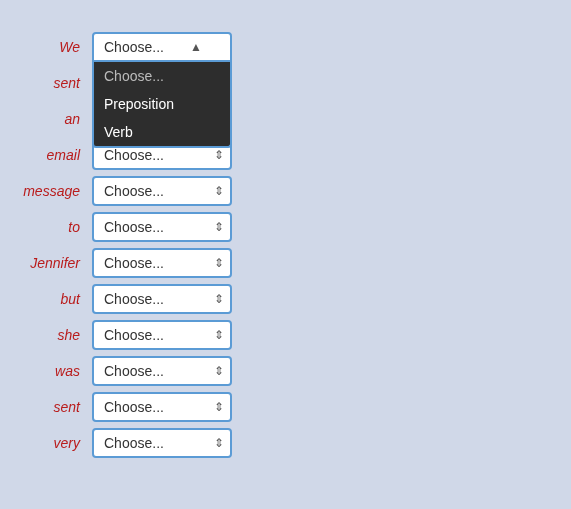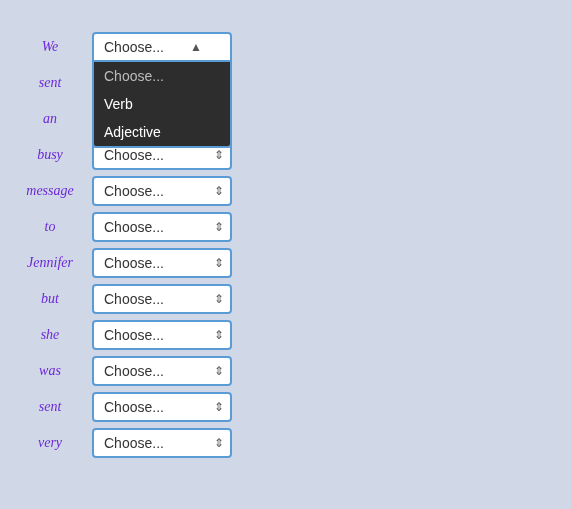--- a/index.html
+++ b/index.html
@@ -19,26 +19,25 @@
       max-width: 520px;
     }
     .word-row {
       display: flex;
       align-items: center;
       margin-bottom: 6px;
       position: relative;
     }
     .word-label {
       width: 72px;
-      text-align: center;
+      text-align: right;
       padding-right: 12px;
       font-size: 14px;
-      color: #6d28d9;
+      color: #b91c1c;
       font-style: italic;
-      font-family: Liberation Serif, serif;
     }
     .select-wrapper {
       position: relative;
       display: inline-block;
     }
     select {
       appearance: none;
       -webkit-appearance: none;
       background: #fff;
       border: 2px solid #5b9bd5;
@@ -112,35 +111,35 @@
 <div id="words-container">
     <div class="word-row">
       <div class="word-label">We</div>
       <div class="dropdown-open-wrapper">
         <div class="dropdown-open-btn">
           <span>Choose...</span>
           <span class="dropdown-open-arrow">▲</span>
         </div>
         <div class="dropdown-menu">
           <div class="menu-item">Choose...</div>
+          <div class="menu-item">Preposition</div>
           <div class="menu-item">Verb</div>
-          <div class="menu-item">Adjective</div>
         </div>
       </div>
     </div>
     <div class="word-row">
       <div class="word-label">sent</div>
       <div class="select-wrapper"><select><option value="">Choose...</option><option value="pronoun">Pronoun</option><option value="preposition">Preposition</option><option value="verb">Verb</option><option value="conjunction">Conjunction</option><option value="noun">Noun</option><option value="adverb">Adverb</option><option value="adjective">Adjective</option></select><span class="select-arrow">⇕</span></div>
     </div>
     <div class="word-row">
       <div class="word-label">an</div>
       <div class="select-wrapper"><select><option value="">Choose...</option><option value="pronoun">Pronoun</option><option value="preposition">Preposition</option><option value="verb">Verb</option><option value="conjunction">Conjunction</option><option value="noun">Noun</option><option value="adverb">Adverb</option><option value="adjective">Adjective</option></select><span class="select-arrow">⇕</span></div>
     </div>
     <div class="word-row">
-      <div class="word-label">busy</div>
+      <div class="word-label">email</div>
       <div class="select-wrapper"><select><option value="">Choose...</option><option value="pronoun">Pronoun</option><option value="preposition">Preposition</option><option value="verb">Verb</option><option value="conjunction">Conjunction</option><option value="noun">Noun</option><option value="adverb">Adverb</option><option value="adjective">Adjective</option></select><span class="select-arrow">⇕</span></div>
     </div>
     <div class="word-row">
       <div class="word-label">message</div>
       <div class="select-wrapper"><select><option value="">Choose...</option><option value="pronoun">Pronoun</option><option value="preposition">Preposition</option><option value="verb">Verb</option><option value="conjunction">Conjunction</option><option value="noun">Noun</option><option value="adverb">Adverb</option><option value="adjective">Adjective</option></select><span class="select-arrow">⇕</span></div>
     </div>
     <div class="word-row">
       <div class="word-label">to</div>
       <div class="select-wrapper"><select><option value="">Choose...</option><option value="pronoun">Pronoun</option><option value="preposition">Preposition</option><option value="verb">Verb</option><option value="conjunction">Conjunction</option><option value="noun">Noun</option><option value="adverb">Adverb</option><option value="adjective">Adjective</option></select><span class="select-arrow">⇕</span></div>
     </div>

